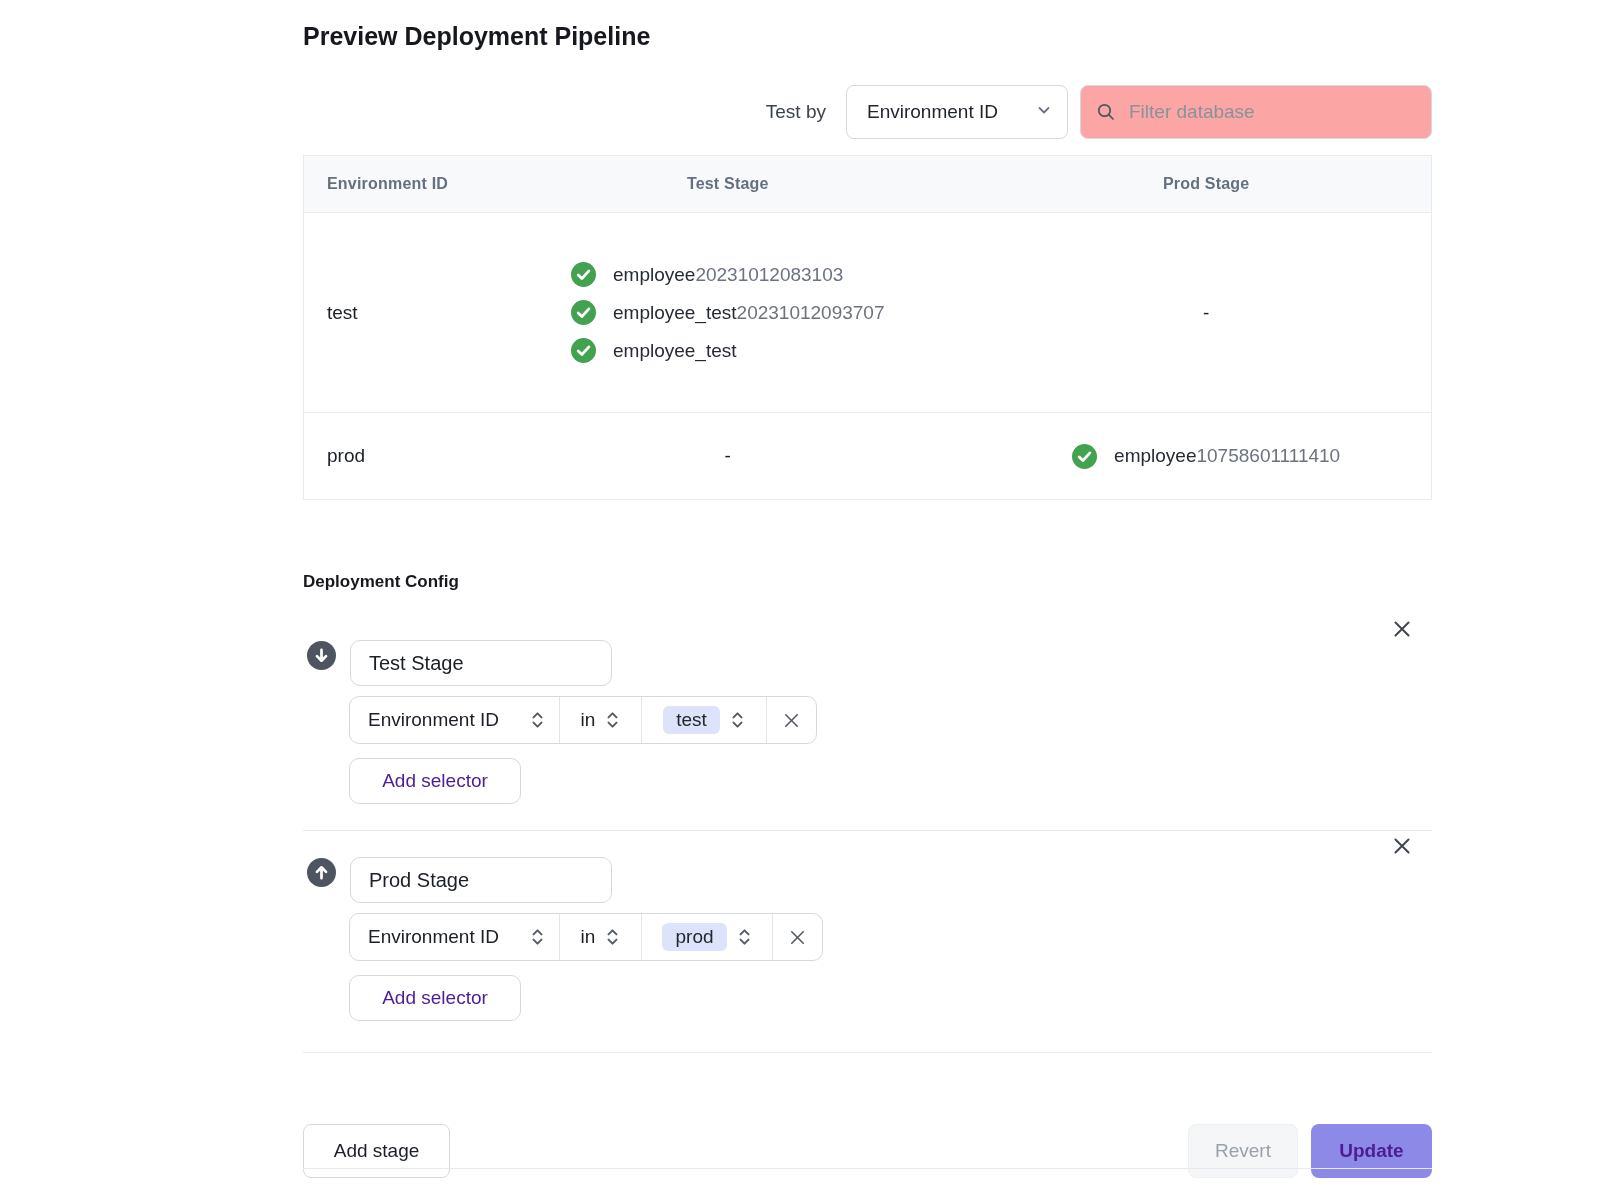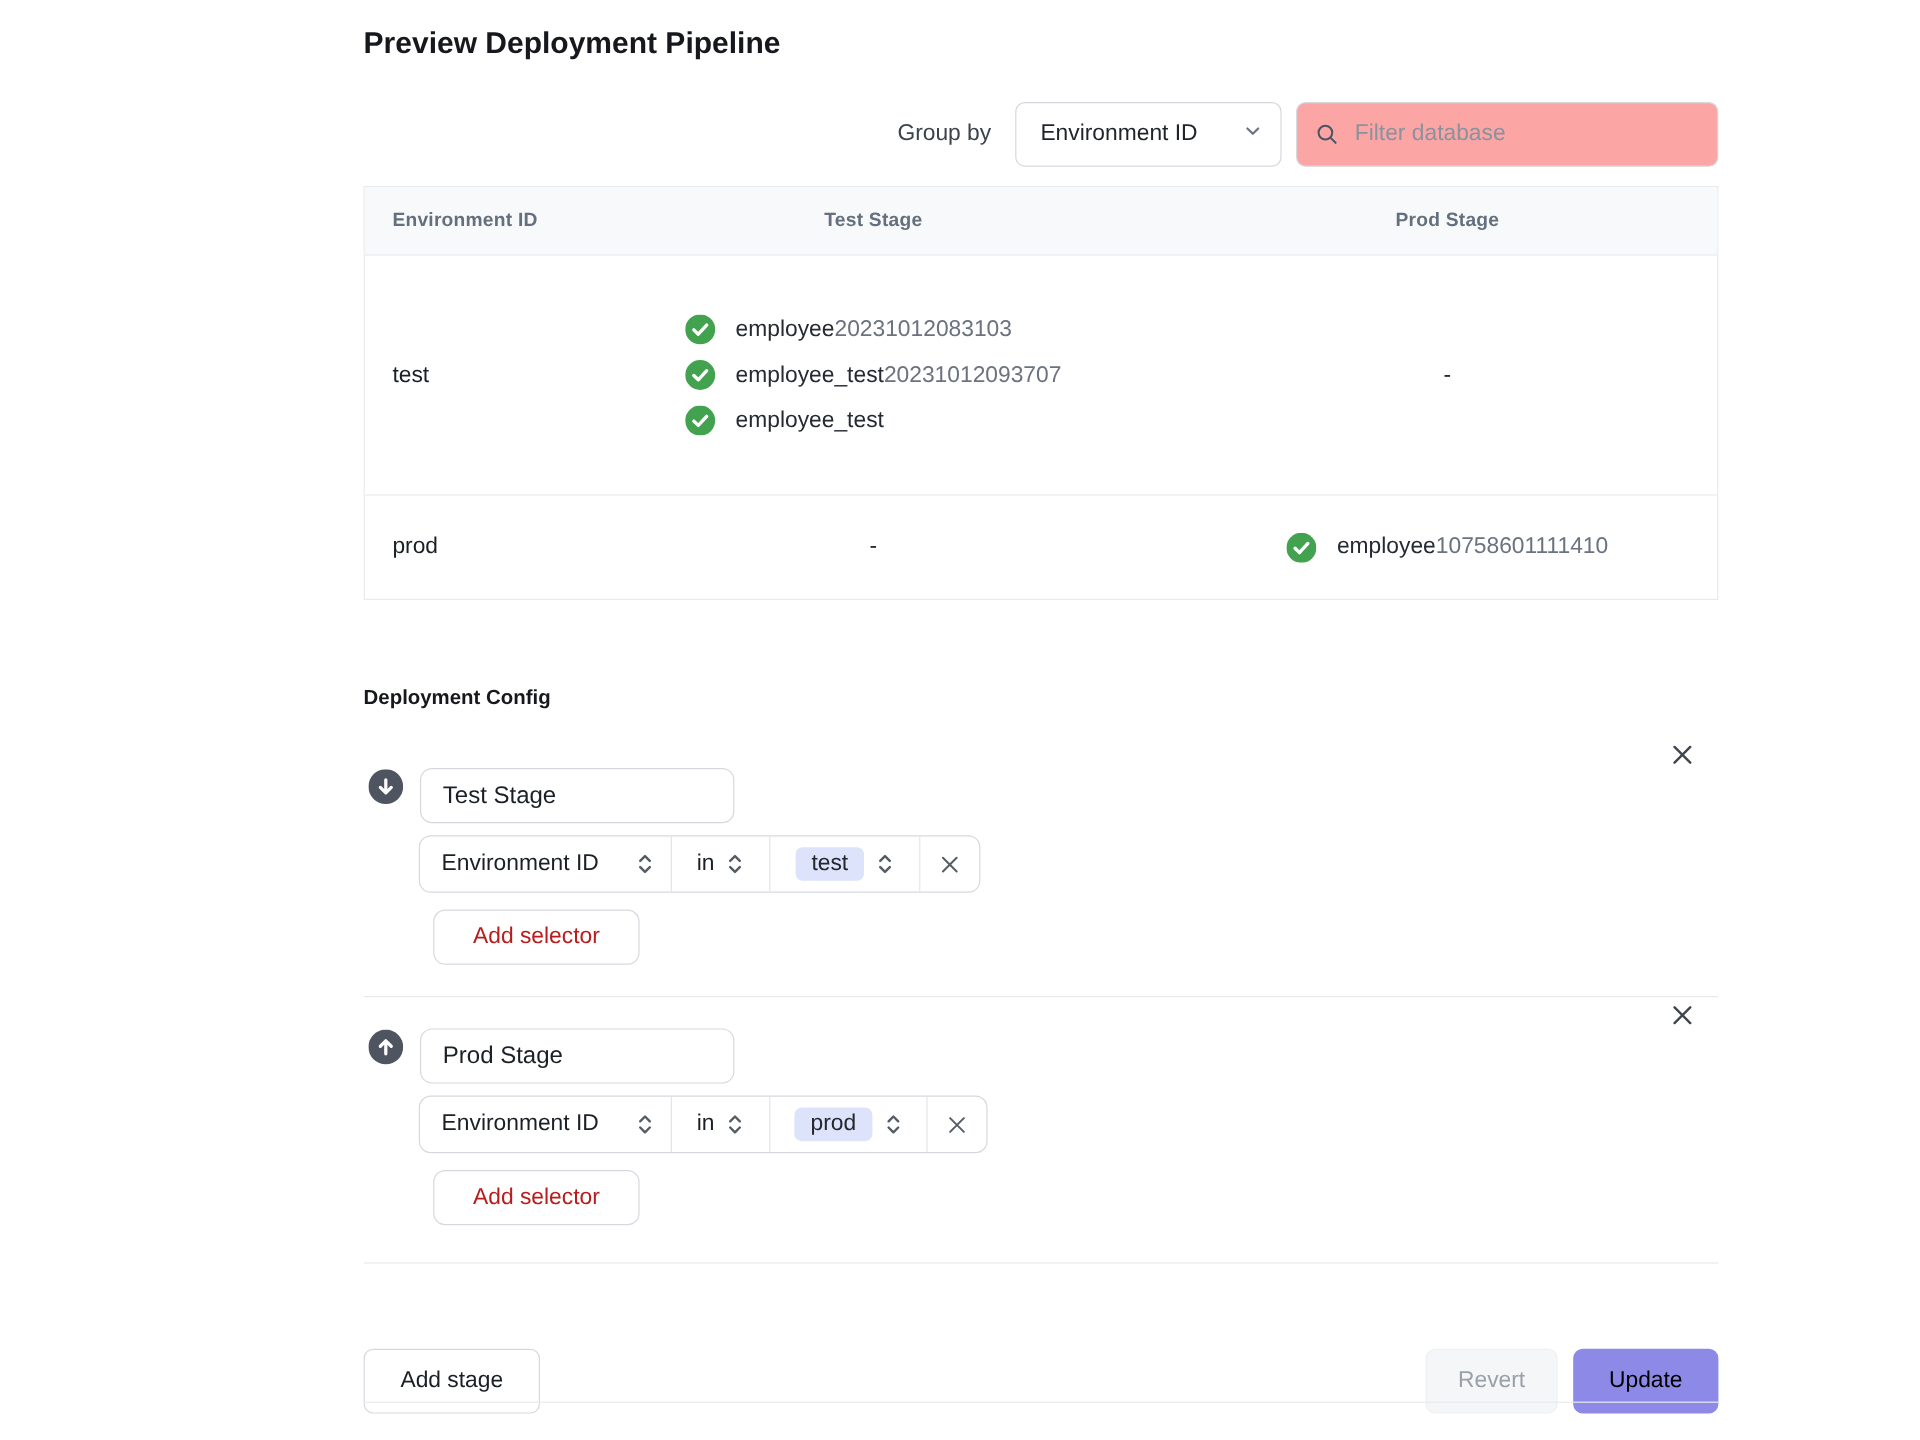--- a/index.html
+++ b/index.html
@@ -51,41 +51,41 @@
   .selector-group{position:absolute;left:46px;height:46px;display:flex;align-items:stretch;
           border:1px solid #d5d9de;border-radius:10px;background:#fff;}
   .seg{display:flex;align-items:center;box-sizing:border-box;border-right:1px solid #e2e5e9;cursor:pointer;}
   .seg:last-child{border-right:none;}
   .seg-key{width:210px;justify-content:space-between;padding:0 14px 0 18px;font-size:19px;color:#1b1f26;}
   .seg-op{width:82px;justify-content:center;gap:10px;font-size:19px;color:#1b1f26;}
   .seg-val{justify-content:center;gap:10px;padding:0 12px;}
   .seg-x{width:49px;justify-content:center;}
   .pill{background:#dce3fa;border-radius:6px;padding:3px 13px;font-size:19px;color:#23272e;}
   .add-selector{position:absolute;left:46px;width:172px;height:46px;box-sizing:border-box;
-          border:1px solid #d5d9de;border-radius:10px;background:#fff;font-size:19px;color:#b91c1c;
-          font-family:"Liberation Sans",sans-serif;cursor:pointer;margin-left:12px;}
+          border:1px solid #d5d9de;border-radius:10px;background:#fff;font-size:19px;color:#4c1d95;
+          font-family:"Liberation Sans",sans-serif;cursor:pointer;}
   .hr{position:absolute;left:0;width:1129px;height:1px;background:#e8eaee;}
 
   
   .btn{position:absolute;top:1124px;height:54px;border-radius:8px;font-size:19px;
        font-family:"Liberation Sans",sans-serif;cursor:pointer;box-sizing:border-box;}
   .add-stage{left:0;width:147px;background:#fff;border:1px solid #d5d9de;color:#1b1f26;}
   .revert{left:885px;width:110px;background:#f5f6f7;border:1px solid #eef0f2;color:#9aa1aa;}
-  .update{left:1008px;width:121px;background:#8d89e6;border:none;color:#000000;font-weight:400;}
+  .update{left:1008px;width:121px;background:#8d89e6;border:none;color:#4c1d95;font-weight:700;}
 </style>
 </head>
 <body>
 
 <div class="canvas">
   <div class="content">
 
     <div class="page-title">Preview Deployment Pipeline</div>
 
     <div class="toolbar">
-      <span class="groupby-label">Group by</span>
+      <span class="groupby-label">Test by</span>
       <div class="groupby-select">
         <span>Environment ID</span>
         <span>
           <svg width="18" height="18" viewBox="0 0 18 18">
               <path d="M4.5 7 L9 11.5 L13.5 7" stroke="#6b7280" stroke-width="1.8" fill="none" stroke-linecap="round" stroke-linejoin="round"></path>
             </svg>
         </span>
       </div>
       <div class="filter-box">
         <span style="display:flex;">

